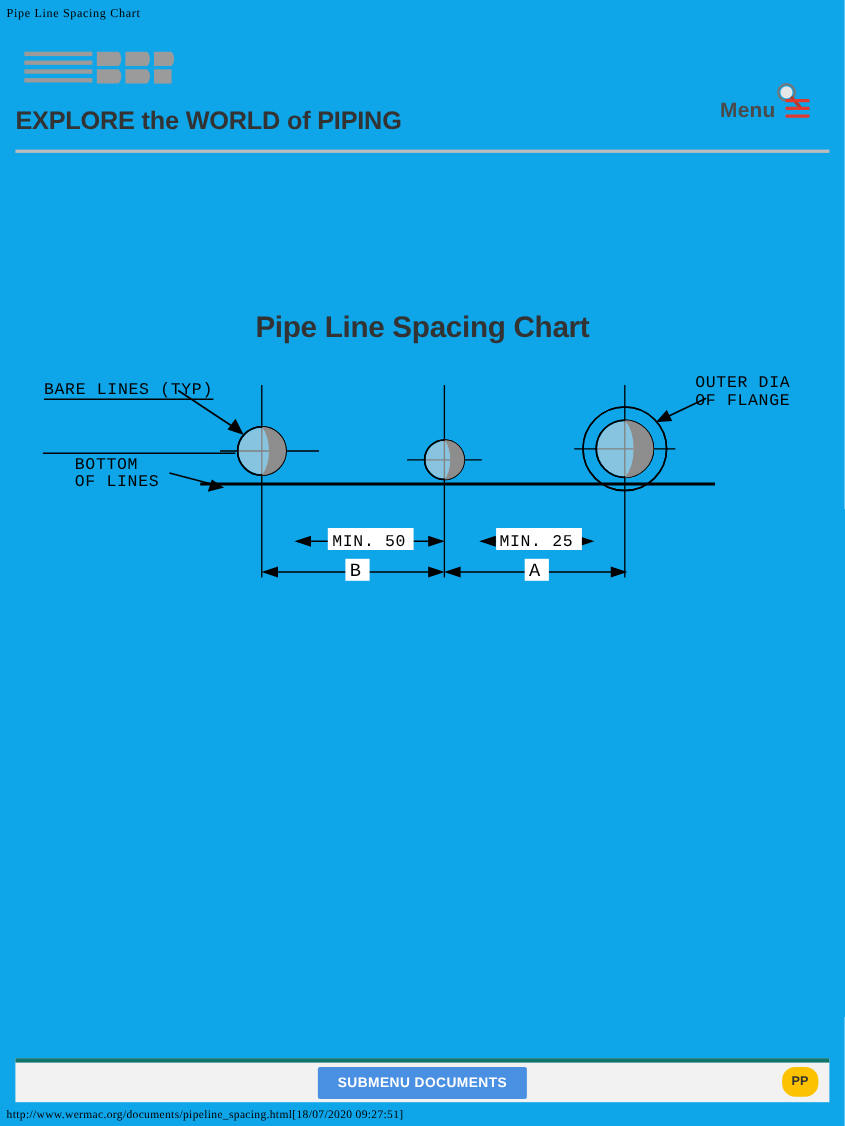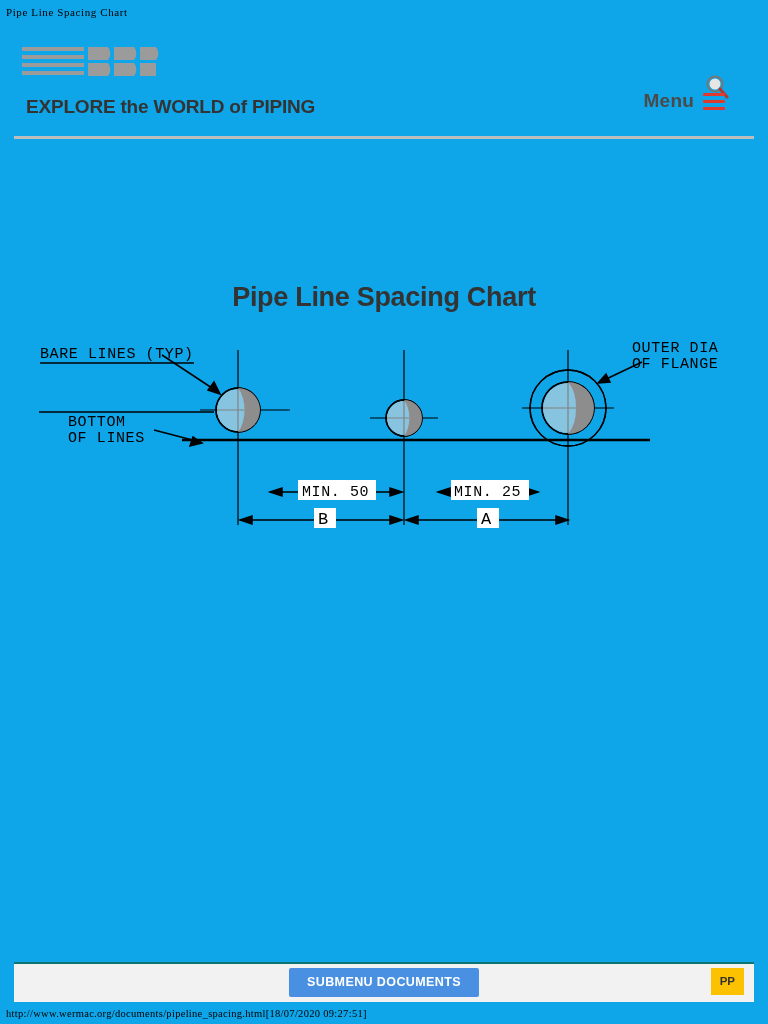--- a/index.html
+++ b/index.html
@@ -49,32 +49,32 @@
   .logo svg { display: block; }
 
   .search-icon {
     position: absolute;
     right: 22px; top: 44px;
     width: 30px; height: 30px;
   }
 
   .tagline {
     position: absolute;
-    left: 12px; top: 68px;
-    font-size: 19px;
+    left: 0; top: 68px;
+    font-size: 23px;
     font-weight: bold;
     color: #333333;
     letter-spacing: -0.2px;
   }
 
   .menu-wrap {
     position: absolute;
-    right: 29px; top: 62px;
+    right: 18px; top: 62px;
     display: flex;
-    align-items: center;
+    align-items: flex-start;
     gap: 9px;
   }
   .menu-label {
     font-size: 19px;
     font-weight: bold;
     color: #4a4a4a;
     letter-spacing: 0.2px;
   }
   .burger {
     width: 22px; height: 17px;
@@ -119,21 +119,21 @@
   }
   .figure svg { display: block; }
 
   
   .bottom-bar {
     position: absolute;
     left: 14px; bottom: 22px;
     width: 740px;
     height: 40px;
     background: #f2f2f2;
-    border-top: 2px solid #0f766e;
+    border-top: 4px solid #0f766e;
   }
   .submenu-btn {
     position: absolute;
     left: 50%;
     transform: translateX(-50%);
     top: 4px;
     background: #4a90e2;
     color: #ffffff;
     font-size: 12.5px;
     font-weight: bold;
@@ -145,21 +145,21 @@
   }
   .pp-badge {
     position: absolute;
     right: 10px;
     top: 4px;
     background: #fcc200;
     color: #333;
     font-size: 11.5px;
     font-weight: bold;
     padding: 7px 9px 8px;
-    border-radius: 0;
+    border-radius: 12px;
   }
 </style>
 </head>
 <body>
 
 <div class="page">
 
   <div class="print-header">Pipe Line Spacing Chart</div>
 
   <div class="site-header">

